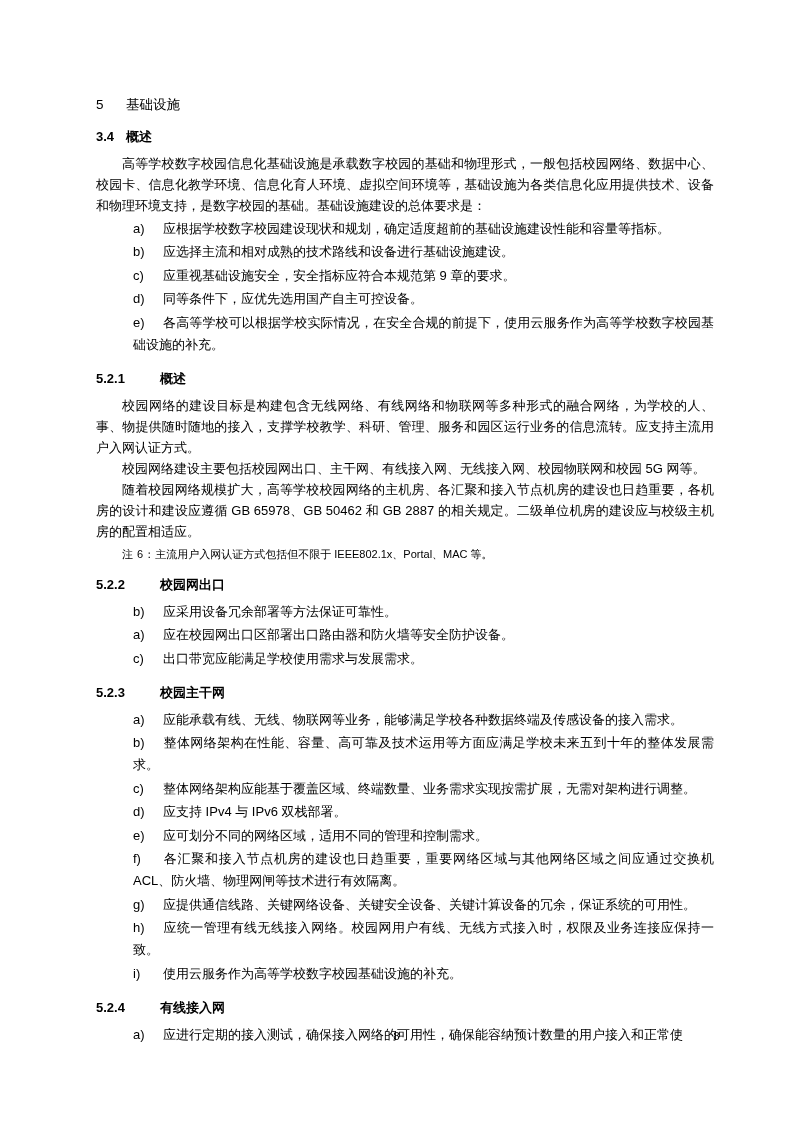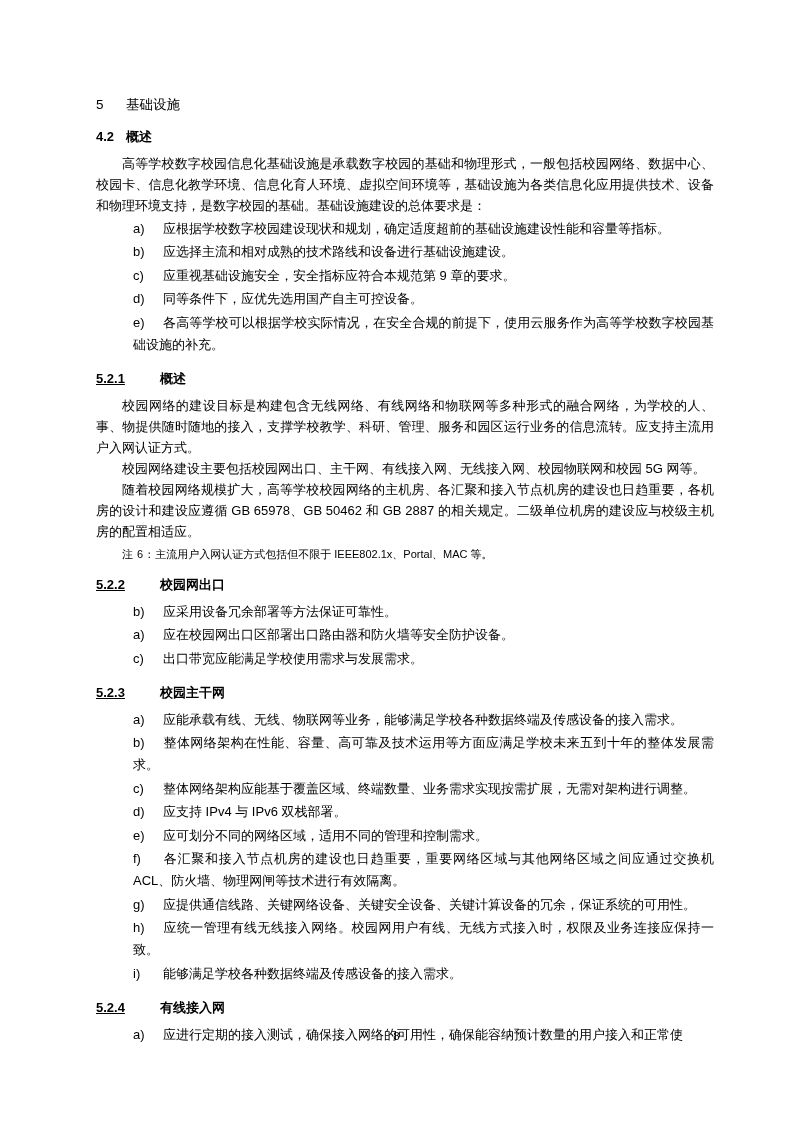--- a/index.html
+++ b/index.html
@@ -27,21 +27,21 @@
     font-size: 13.5px; font-weight: normal;
     margin: 8px 0 14px 0; line-height: 18px;
     text-align: left;
   }
   h2.doc-h2, h3.doc-h3 {
     font-size: 13px; font-weight: bold;
     margin: 14px 0 7px 0; line-height: 18px;
     text-align: left;
   }
   .hnum-1 { display: inline-block; min-width: 30px; }
-  .hnum-3 { display: inline-block; min-width: 64px; text-decoration: underline; }
+  .hnum-3 { display: inline-block; min-width: 64px; }
   p.body-para { margin: 0; text-indent: 2em; }
   .list { margin: 1px 0 2px 0; }
   .li {
     position: relative;
     padding-left: 37px;
     margin: 1.5px 0;
     line-height: 22px;
   }
   .li .marker { display: inline-block; min-width: 30px; }
   .note-line {
@@ -60,21 +60,21 @@
   }
 </style>
 </head>
 <body>
 
 <div class="page">
   <div class="content">
 
     <h1 class="doc-h1"><span class="hnum-1">5</span><span>基础设施</span></h1>
 
-    <h2 class="doc-h2"><span class="hnum-1">4.2</span><span>概述</span></h2>
+    <h2 class="doc-h2"><span class="hnum-1">3.4</span><span>概述</span></h2>
 
     <p class="body-para">高等学校数字校园信息化基础设施是承载数字校园的基础和物理形式，一般包括校园网络、数据中心、校园卡、信息化教学环境、信息化育人环境、虚拟空间环境等，基础设施为各类信息化应用提供技术、设备和物理环境支持，是数字校园的基础。基础设施建设的总体要求是：</p>
 
     <div class="list">
       <div class="li"><span class="marker">a)</span><span>应根据学校数字校园建设现状和规划，确定适度超前的基础设施建设性能和容量等指标。</span></div>
       <div class="li"><span class="marker">b)</span><span>应选择主流和相对成熟的技术路线和设备进行基础设施建设。</span></div>
       <div class="li"><span class="marker">c)</span><span>应重视基础设施安全，安全指标应符合本规范第 9 章的要求。</span></div>
       <div class="li"><span class="marker">d)</span><span>同等条件下，应优先选用国产自主可控设备。</span></div>
       <div class="li"><span class="marker">e)</span><span>各高等学校可以根据学校实际情况，在安全合规的前提下，使用云服务作为高等学校数字校园基础设施的补充。</span></div>
     </div>
@@ -100,21 +100,21 @@
 
     <div class="list">
       <div class="li"><span class="marker">a)</span><span>应能承载有线、无线、物联网等业务，能够满足学校各种数据终端及传感设备的接入需求。</span></div>
       <div class="li"><span class="marker">b)</span><span>整体网络架构在性能、容量、高可靠及技术运用等方面应满足学校未来五到十年的整体发展需求。</span></div>
       <div class="li"><span class="marker">c)</span><span>整体网络架构应能基于覆盖区域、终端数量、业务需求实现按需扩展，无需对架构进行调整。</span></div>
       <div class="li"><span class="marker">d)</span><span>应支持 IPv4 与 IPv6 双栈部署。</span></div>
       <div class="li"><span class="marker">e)</span><span>应可划分不同的网络区域，适用不同的管理和控制需求。</span></div>
       <div class="li"><span class="marker">f)</span><span>各汇聚和接入节点机房的建设也日趋重要，重要网络区域与其他网络区域之间应通过交换机 ACL、防火墙、物理网闸等技术进行有效隔离。</span></div>
       <div class="li"><span class="marker">g)</span><span>应提供通信线路、关键网络设备、关键安全设备、关键计算设备的冗余，保证系统的可用性。</span></div>
       <div class="li"><span class="marker">h)</span><span>应统一管理有线无线接入网络。校园网用户有线、无线方式接入时，权限及业务连接应保持一致。</span></div>
-      <div class="li"><span class="marker">i)</span><span>能够满足学校各种数据终端及传感设备的接入需求。</span></div>
+      <div class="li"><span class="marker">i)</span><span>使用云服务作为高等学校数字校园基础设施的补充。</span></div>
     </div>
 
     <h3 class="doc-h3"><span class="hnum-3">5.2.4</span><span>有线接入网</span></h3>
 
     <div class="list">
       <div class="li"><span class="marker">a)</span><span>应进行定期的接入测试，确保接入网络的可用性，确保能容纳预计数量的用户接入和正常使</span></div>
     </div>
 
   </div>
 

